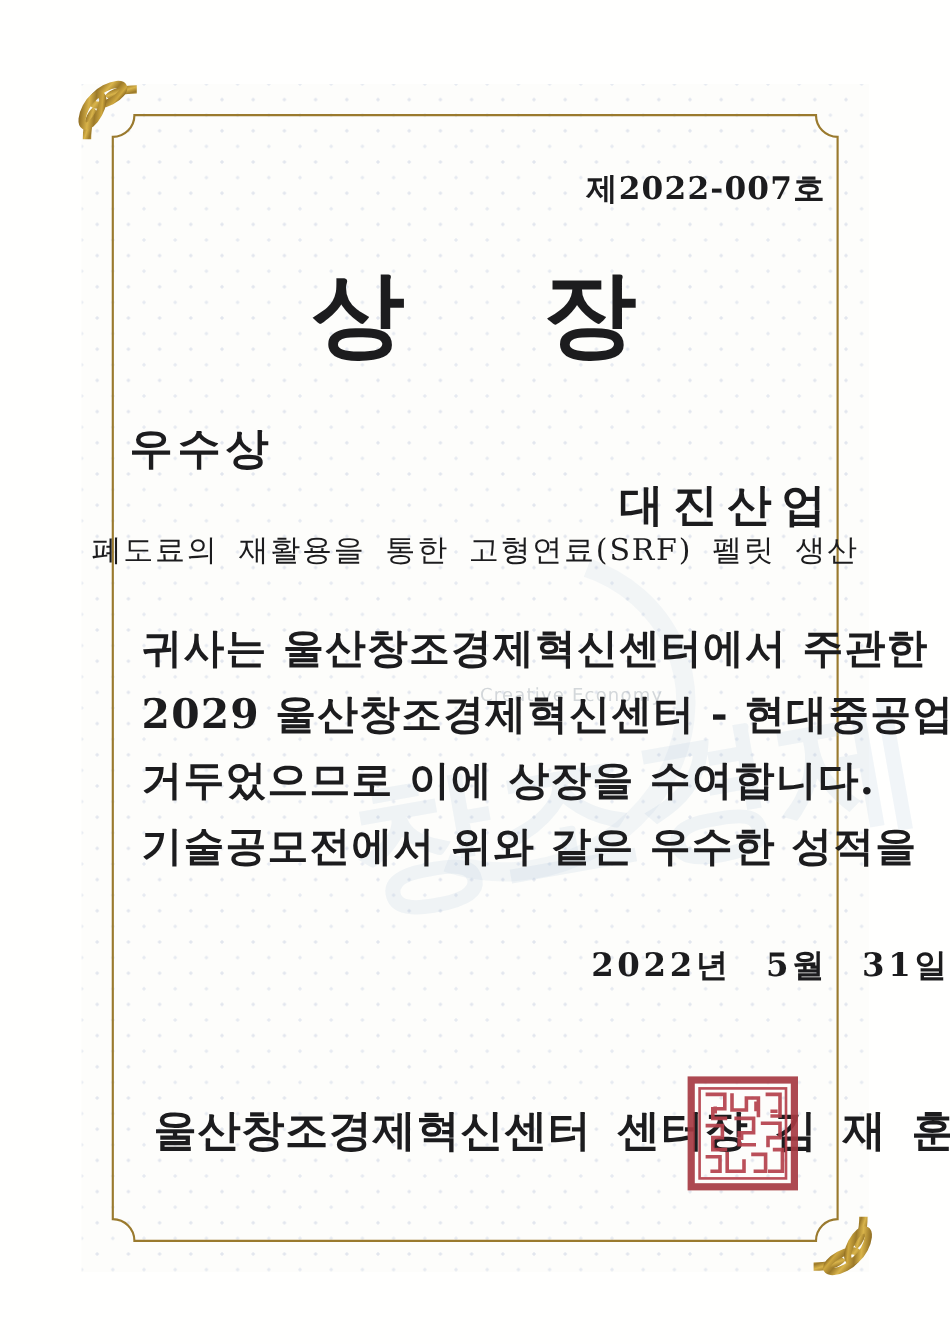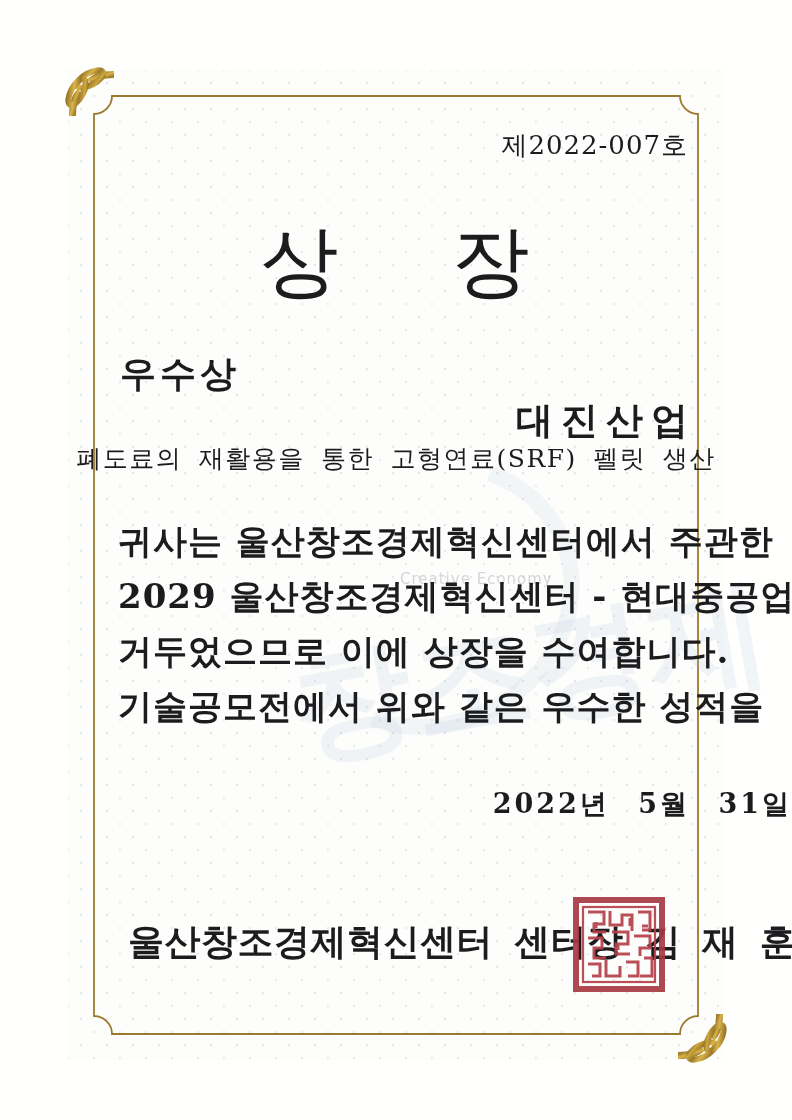--- a/index.html
+++ b/index.html
@@ -28,24 +28,24 @@
     position:absolute;left:30px;top:40px;width:270px;height:240px;border-radius:50%;
     border:16px solid rgba(173,196,220,.14);
     border-top-color:transparent;border-left-color:transparent;
     transform:rotate(-24deg);
   }
   .wm-en{position:absolute;left:150px;top:150px;font-family:"DejaVu Sans","Liberation Sans",sans-serif;
     font-size:15px;color:rgba(160,168,178,.45);letter-spacing:1px;}
   .wm-ko{position:absolute;left:40px;top:170px;font-size:120px;font-weight:bold;
     color:rgba(168,194,220,.16);transform:rotate(-10deg);white-space:nowrap;}
   
-  .cert-number{position:absolute;top:128px;right:104px;font-size:26px;font-weight:normal;letter-spacing:1px;}
+  .cert-number{position:absolute;top:140px;right:104px;font-size:26px;font-weight:bold;letter-spacing:1px;}
   .title{position:absolute;top:210px;left:0;width:100%;text-align:center;
-    font-size:78px;font-weight:normal;word-spacing:84px;letter-spacing:2px;}
-  .grade{position:absolute;top:350px;left:120px;font-size:36px;font-weight:bold;letter-spacing:4px;}
+    font-size:78px;font-weight:bold;word-spacing:84px;letter-spacing:2px;}
+  .grade{position:absolute;top:350px;left:108px;font-size:36px;font-weight:bold;letter-spacing:4px;}
   .recipient{position:absolute;top:396px;right:96px;font-size:37px;font-weight:bold;letter-spacing:8px;}
   .subject{position:absolute;top:442px;left:0;width:100%;text-align:center;
     font-size:25px;font-weight:400;letter-spacing:1.5px;word-spacing:7px;}
   .body-text{position:absolute;top:514px;left:118px;width:576px;}
   .body-line{font-size:34px;font-weight:bold;line-height:55px;letter-spacing:1px;white-space:nowrap;}
   .date{position:absolute;top:786px;left:0;width:100%;text-align:right;
     font-size:27px;font-weight:bold;letter-spacing:3px;word-spacing:16px;}
   .issuer{position:absolute;top:918px;left:128px;width:560px;
     font-size:36px;font-weight:bold;letter-spacing:0.5px;word-spacing:8px;white-space:nowrap;}
   .seal{position:absolute;left:572px;top:896px;width:94px;height:97px;}

